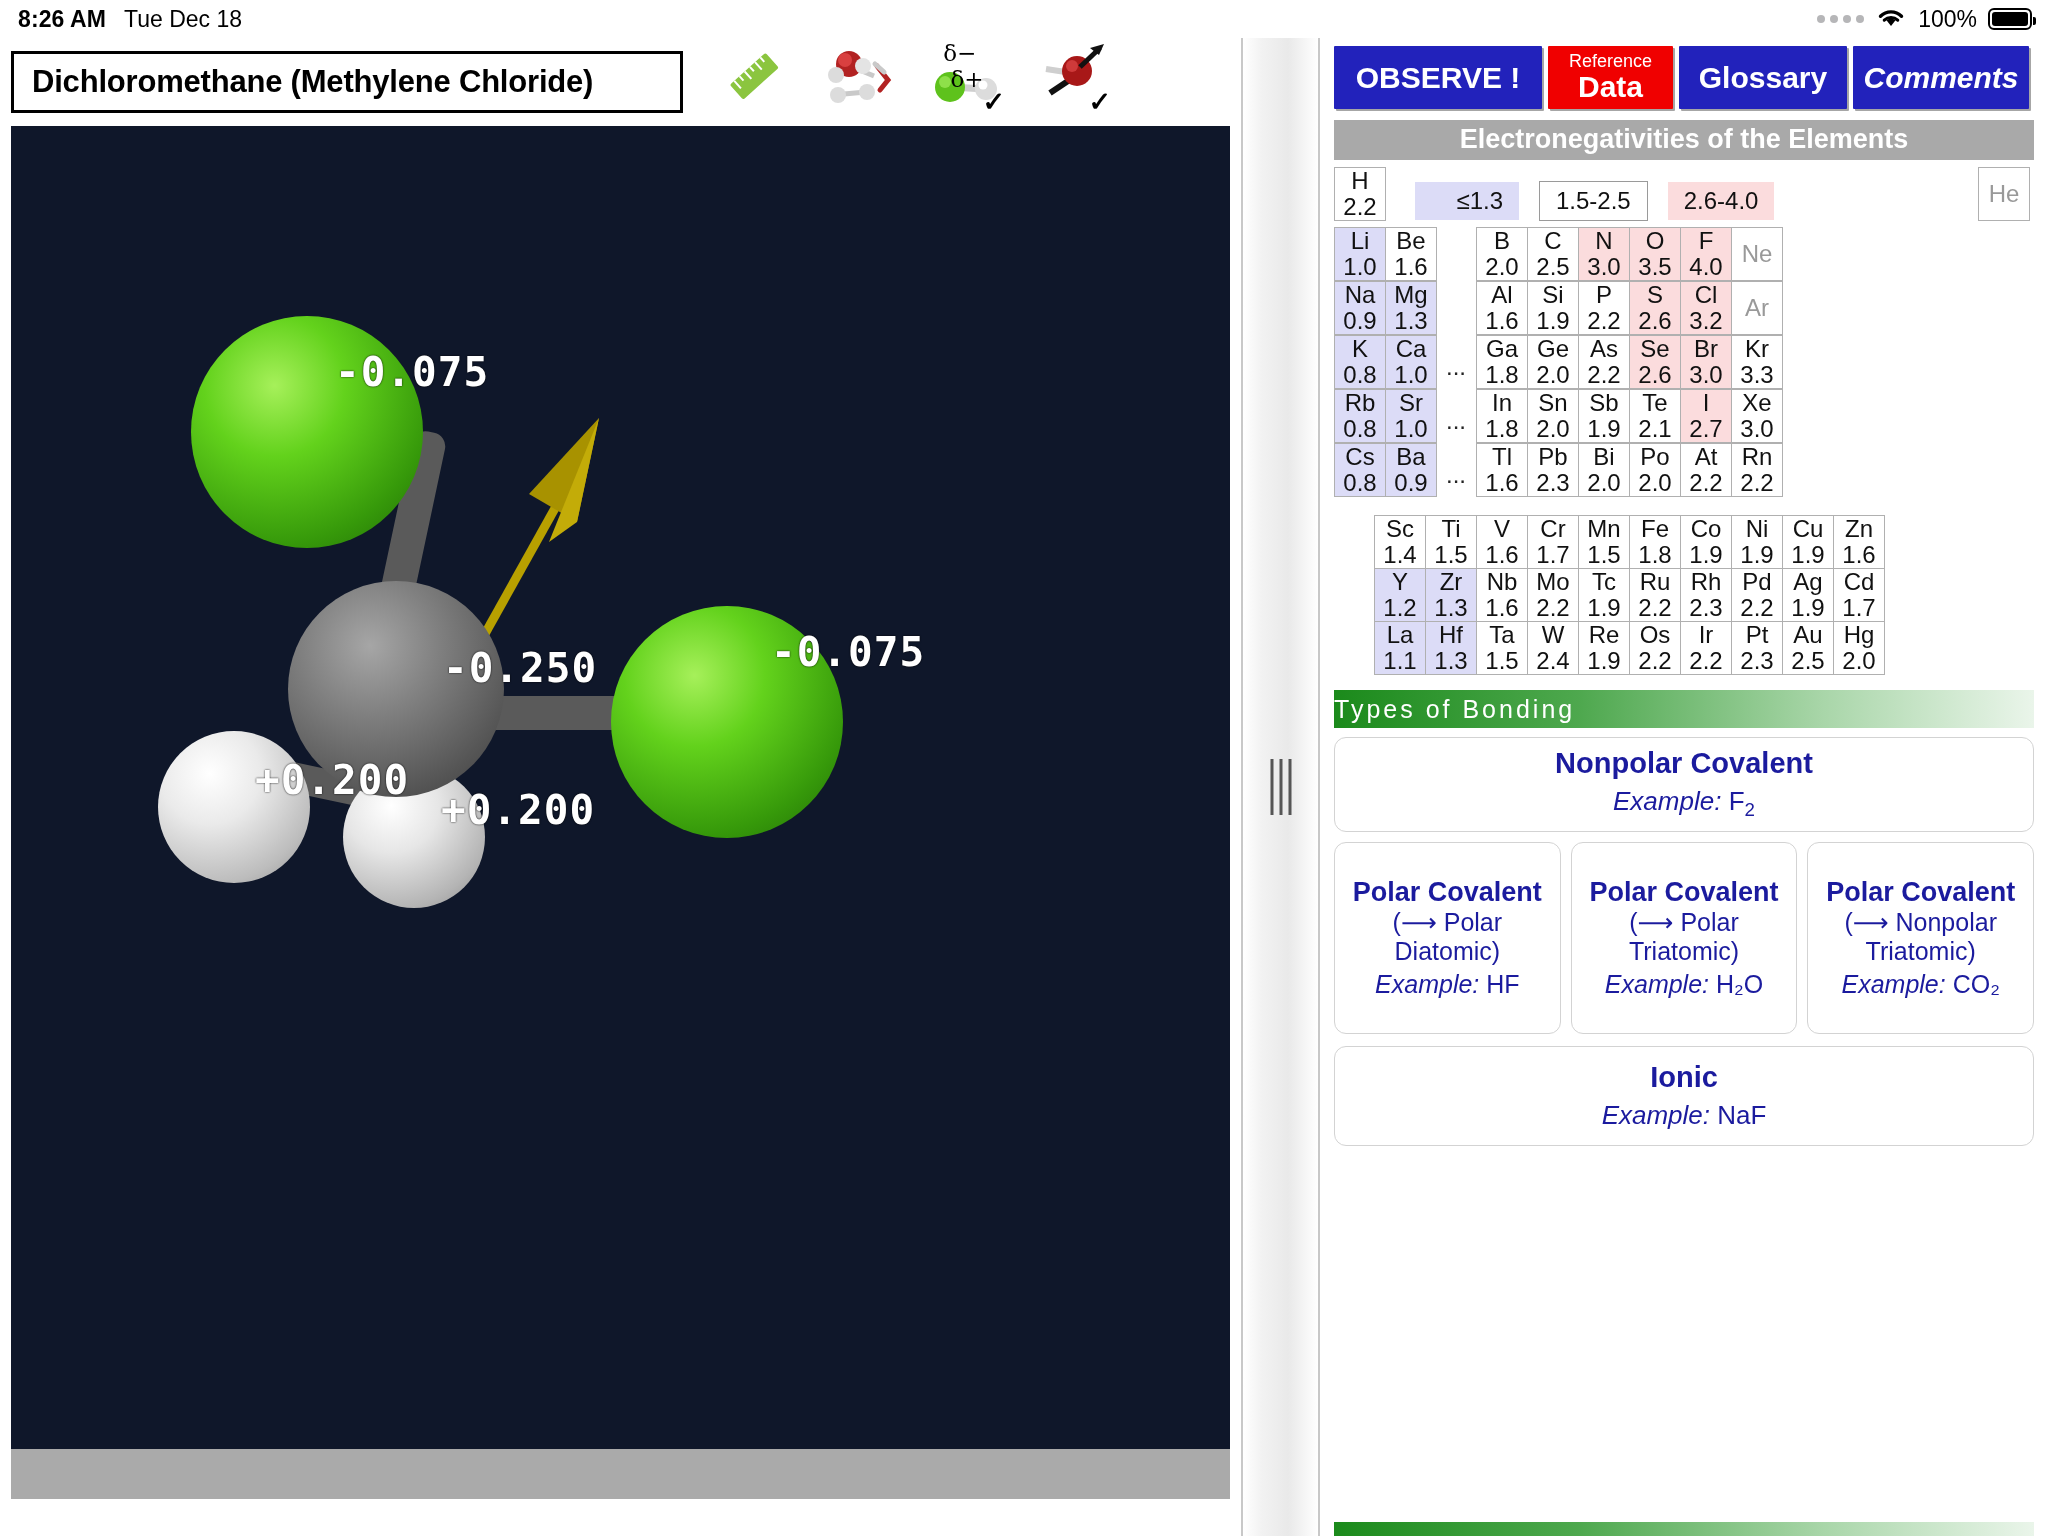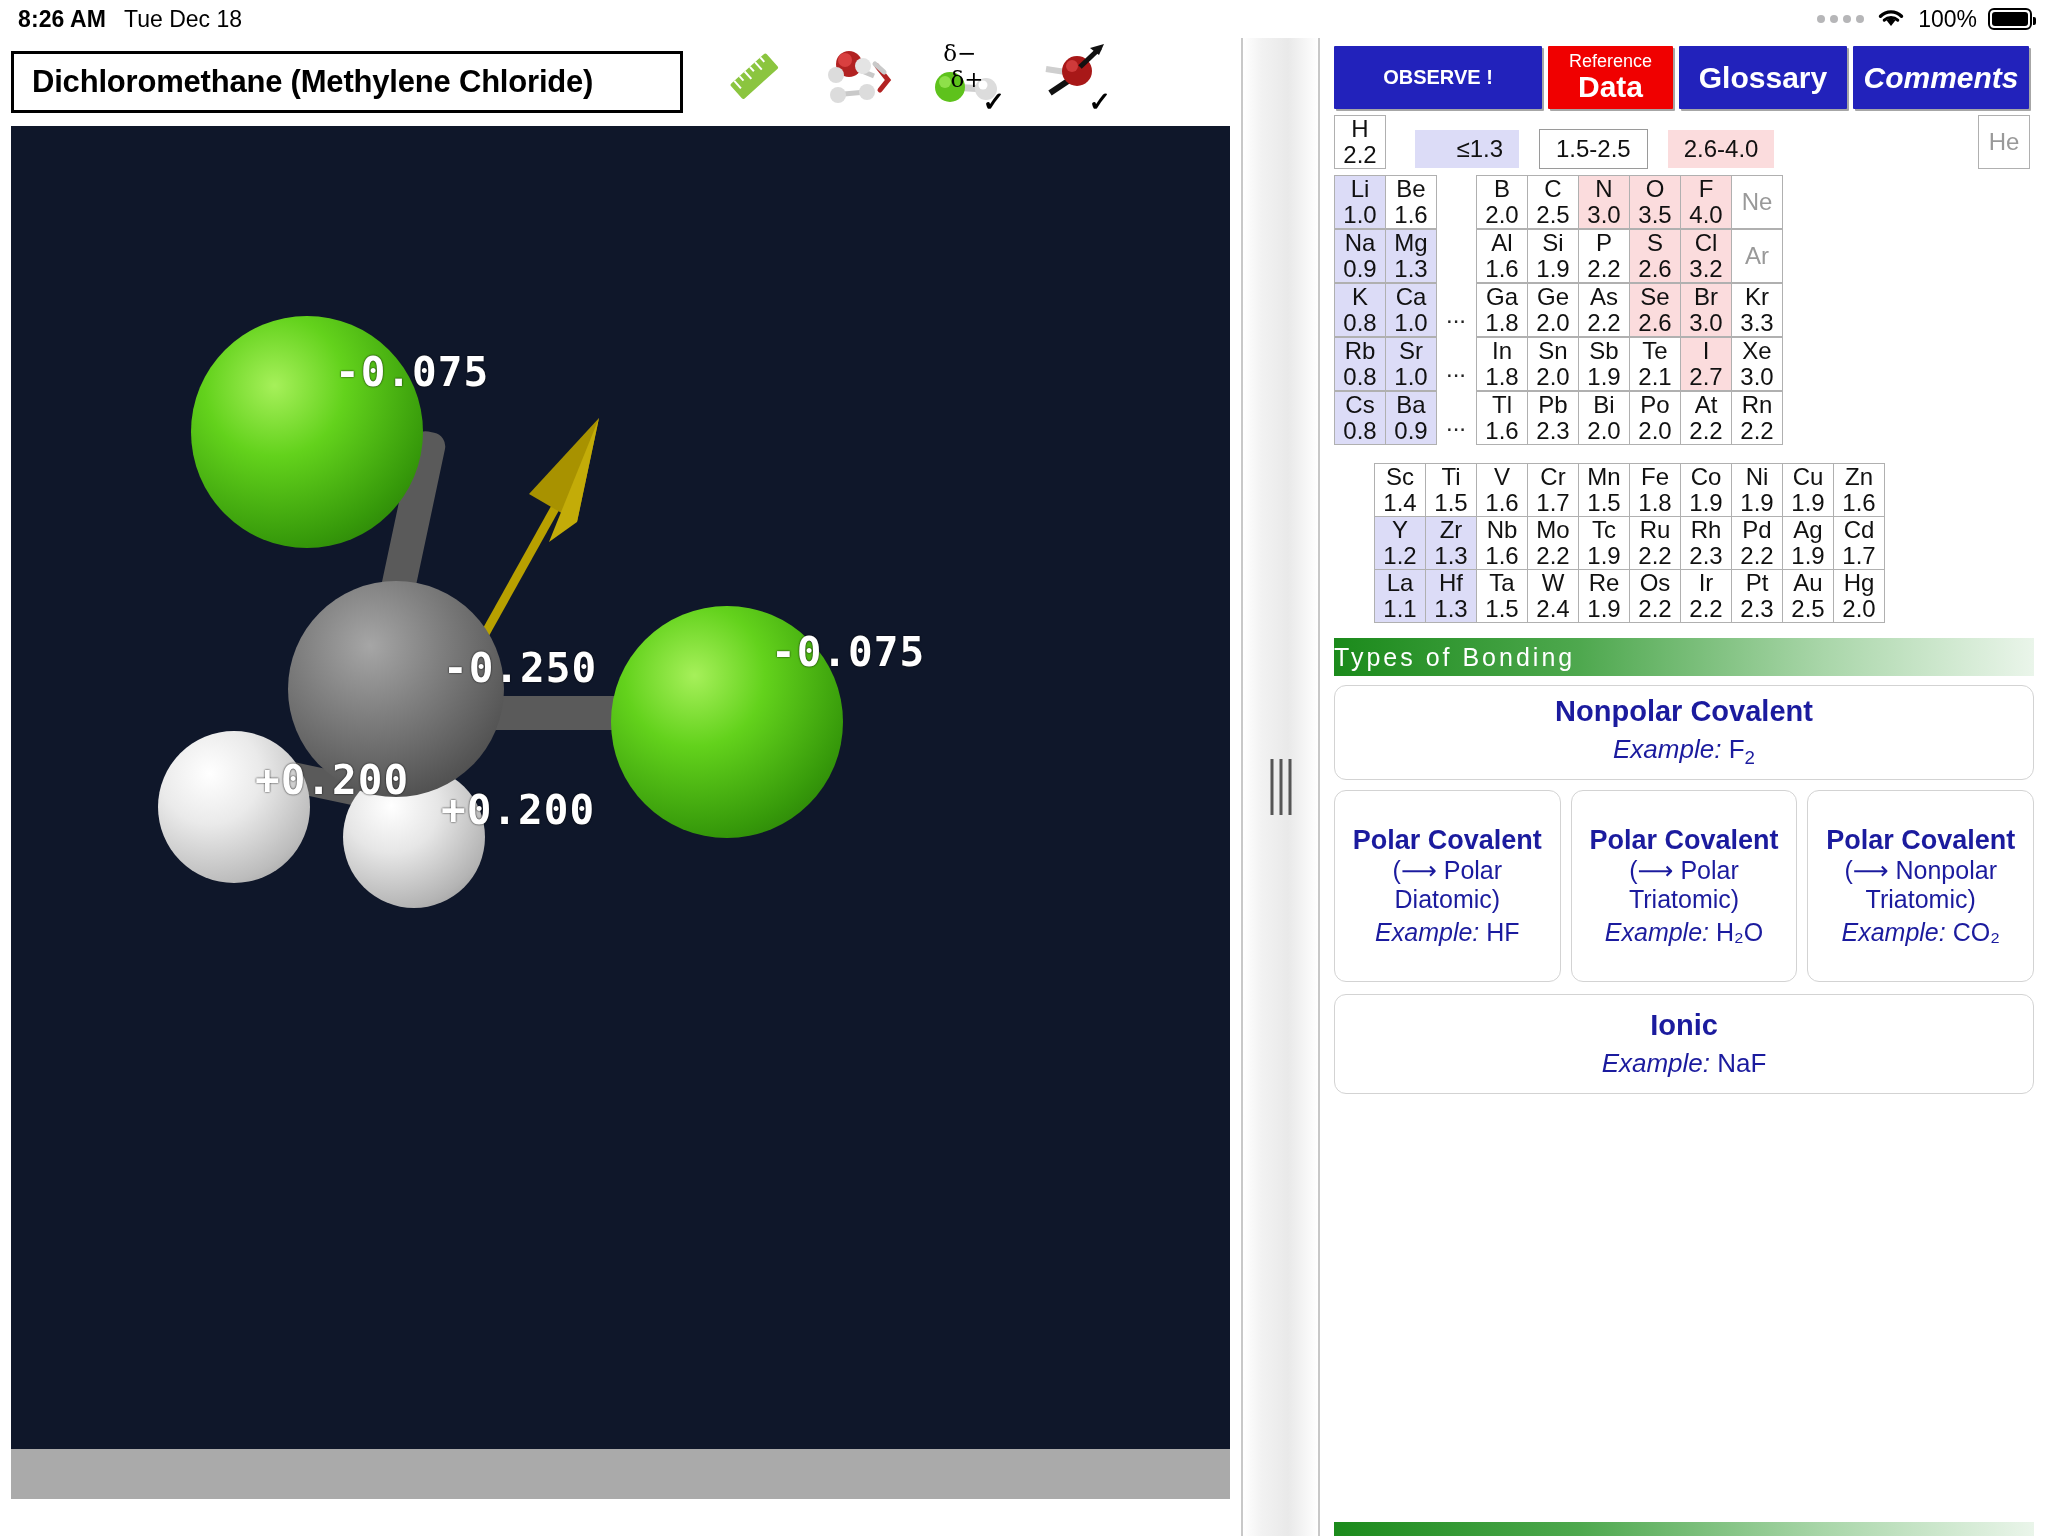--- a/index.html
+++ b/index.html
@@ -96,21 +96,21 @@
     position: absolute; left: 1320px; top: 38px; width: 728px; height: 1498px;
     background: #fff; padding: 0 8px;
   }
   .navrow { display: flex; gap: 6px; padding: 8px 6px 6px 6px; }
   .navbtn {
     background: #2222bb; color: #fff; text-align: center;
     font-weight: bold; border-radius: 1px; padding: 6px 10px;
     display: flex; flex-direction: column; align-items: center; justify-content: center;
     box-shadow: 2px 2px 0 rgba(0,0,0,.35);
   }
-  .navbtn.observe { font-size: 20px; min-width: 208px; height: 63px; }
+  .navbtn.observe { font-size: 30px; min-width: 208px; height: 63px; }
   .navbtn.refdata { background: #f00000; min-width: 125px; height: 63px; line-height: 1.05; }
   .navbtn.refdata .small { font-size: 18px; font-weight: 400; }
   .navbtn.refdata .big { font-size: 30px; font-weight: bold; }
   .navbtn.glossary { font-size: 30px; min-width: 168px; height: 63px; }
   .navbtn.comments { font-size: 30px; font-style: italic; min-width: 176px; height: 63px; }
 
   .section-bar-gray {
     margin: 5px 6px 7px 6px; background: #a9a9a9; color: #fff;
     font-size: 27px; font-weight: bold; text-align: center; padding: 4px 0 5px 0;
   }
@@ -335,20 +335,21 @@
     <div class="navrow">
       <div class="navbtn observe">OBSERVE !</div>
       <div class="navbtn refdata">
         <span class="small">Reference</span>
         <span class="big">Data</span>
       </div>
       <div class="navbtn glossary">Glossary</div>
       <div class="navbtn comments">Comments</div>
     </div>
 
+    <div class="section-bar-gray">Electronegativities of the Elements</div>
 
     <div class="hrow">
       <div class="cell">
         <span class="sym">H</span>
         <span class="val">2.2</span>
       </div>
       <div class="legend-wrap">
         <span class="legend l1">≤1.3</span>
         <span class="legend l2">1.5-2.5</span>
         <span class="legend l3">2.6-4.0</span>

